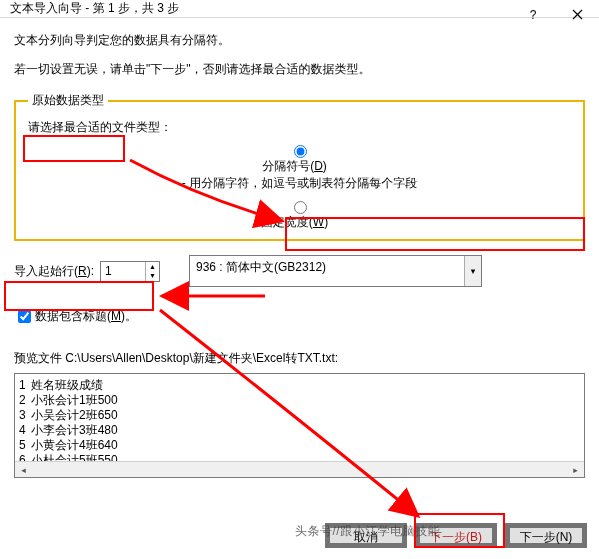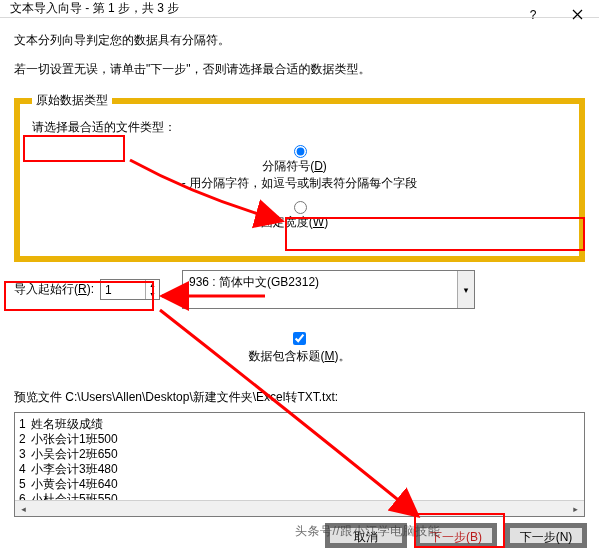--- a/index.html
+++ b/index.html
@@ -26,23 +26,23 @@
   .tbtn {
     width: 44px; height: 29px; display:flex; align-items:center; justify-content:center;
     font-family: "Segoe UI Symbol", sans-serif;
   }
   .tbtn svg { display:block; }
   
   .content { padding: 10px 14px 0 14px; }
   .subtitle { margin: 4px 0 12px 0; }
   .instr { margin: 4px 0 14px 0; }
   fieldset.group {
-    border: 6px solid #eab308;
-    padding: 10px 12px 19px 12px;
-    margin: 0 0 8px 0;
+    border: 2px solid #eab308;
+    padding: 10px 12px 2px 12px;
+    margin: 0 0 14px 0;
   }
   fieldset.group legend { padding: 0 4px; }
   .radio-row { display:flex; align-items:center; margin: 6px 0; flex-direction: column; }
   .radio-row input { margin-right:4px; }
   .radio-label { margin-right: 10px; }
   .radio-desc  { }
   .u { text-decoration: underline; }
   
   .row { display:flex; align-items:center; margin: 2px 0 16px 0; }
   .row .lbl { margin-right:6px; }
@@ -51,34 +51,35 @@
     display:flex; align-items:stretch; margin-right: 22px;
     background:#fff;
   }
   .spinwrap input {
     border:0; width: 44px; padding:0 4px; font: inherit;
   }
   .spinbtns { width:15px; display:flex; flex-direction:column; border-left:1px solid #aaa; }
   .spinbtns div { flex:1; display:flex; align-items:center; justify-content:center; font-size:7px; line-height:1; }
   .selectwrap {
     position: relative;
-    height: 39px;
+    height: 32px;
     border: 1px solid #7a7a7a;
     background: #fff;
     display:flex;
     width: 293px;
+    margin-left: 7px;
   }
   .selectwrap .selval { flex:1; padding: 3px 6px; }
   .selectwrap .selbtn {
     width: 17px; border-left:1px solid #aaa;
     display:flex; align-items:center; justify-content:center; font-size:9px;
     background:#efefef;
   }
   
-  .chkrow { display:flex; align-items:center; margin: 20px 0 24px 0; flex-direction: column; }
+  .chkrow { display:flex; align-items:center; margin: 20px 0 24px 0; }
   .chkrow input { margin-right:4px; }
   
   .preview-label { margin: 4px 0 6px 0; }
   .preview-box {
     border: 1px solid #7a7a7a;
     height: 105px;
     background:#fff;
     position:relative;
     overflow:hidden;
   }

